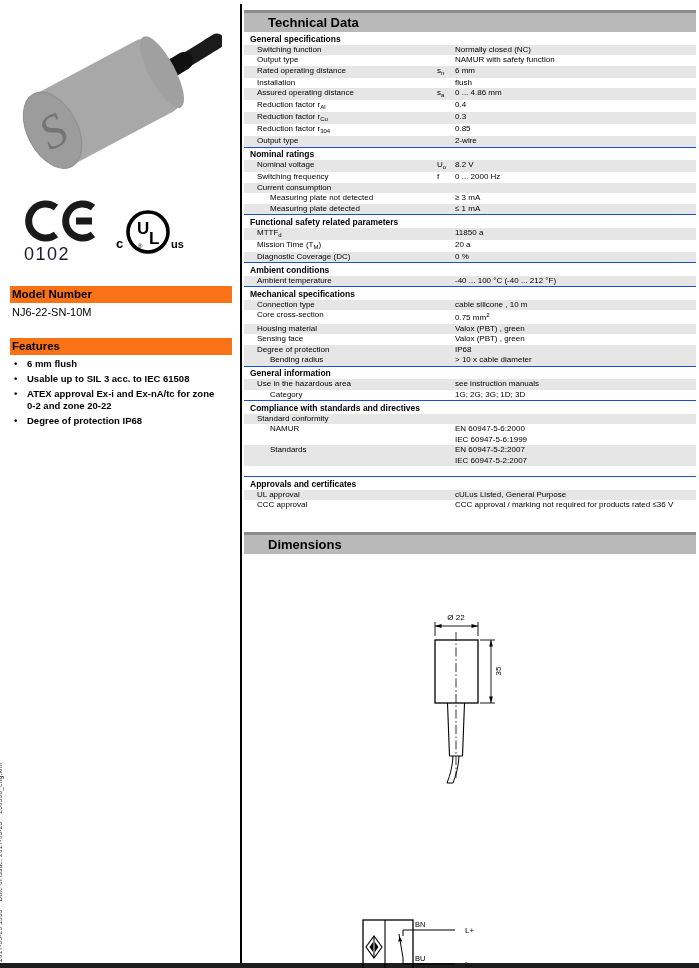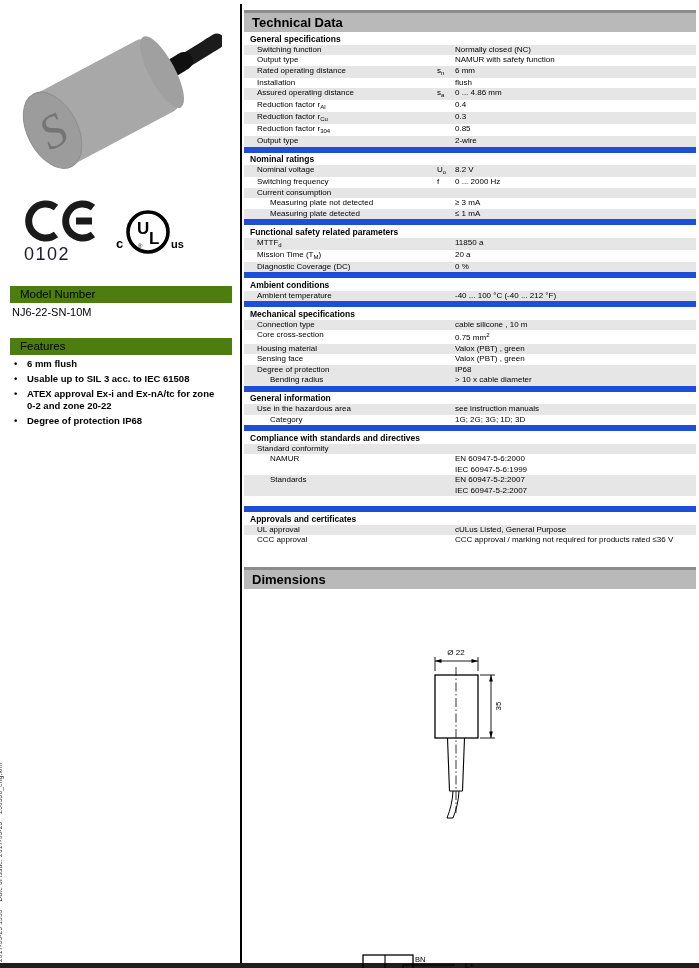--- a/index.html
+++ b/index.html
@@ -19,40 +19,40 @@
   }
 
   
   .photo-wrap { position:absolute; left:12px; top:22px; }
   .marks-row { position:absolute; left:20px; top:200px; width:200px; }
   .ce-mark { position:absolute; left:0; top:0; }
   .ul-mark { position:absolute; left:88px; top:8px; }
 
   .left-bar {
     position:absolute; left:10px; width:222px; height:17px; box-sizing:border-box;
-    background:#4d7c0f; font-weight:normal; font-size:11.5px; line-height:17px; padding-left:10px;
+    background:#f97316; font-weight:bold; font-size:11.5px; line-height:17px; padding-left:2px;
   }
   .model-bar { top:286px; }
   .model-value { position:absolute; left:12px; top:306px; font-weight:normal; font-size:11px; }
   .features-bar { top:338px; }
   .features-list { position:absolute; left:14px; top:358px; width:208px; margin:0; padding:0; list-style:none; }
   .features-list li { display:flex; font-weight:bold; font-size:9.5px; line-height:11.5px; margin-bottom:3.5px; }
   .features-list .bullet { width:13px; flex:0 0 13px; font-size:9.5px; }
 
   
   .right-col { position:absolute; left:244px; top:10px; width:452px; }
   .section-bar {
     background:#b9b9b9; border-top:3px solid #8c8c8c;
-    height:19px; line-height:19px; font-size:13px; font-weight:bold; padding-left:8px;
+    height:19px; line-height:19px; font-size:13px; font-weight:bold; padding-left:24px;
   }
   .bar-dimensions { margin-top:21px; }
 
   .tech-table { font-size:8px; }
   .sec-header {
-    font-weight:bold; font-size:8.5px; border-top:6px solid #1d4ed8;
+    font-weight:bold; font-size:8.5px; border-top:1px solid #1d4ed8;
     padding:1.5px 0 1px 6px;
   }
   .tech-table .sec-header.first { border-top:none; }
   .t-row { display:flex; min-height:10.5px; line-height:10.5px; }
   .t-row.stripe { background:#e6e6e6; }
   .t-label { width:193px; flex:0 0 193px; box-sizing:border-box; padding-left:13px; }
   .t-label.indent2 { padding-left:26px; }
   .t-symbol { width:18px; flex:0 0 18px; }
   .t-value { flex:1; }
   .t-value div { line-height:10.2px; padding-top:0.3px; }

